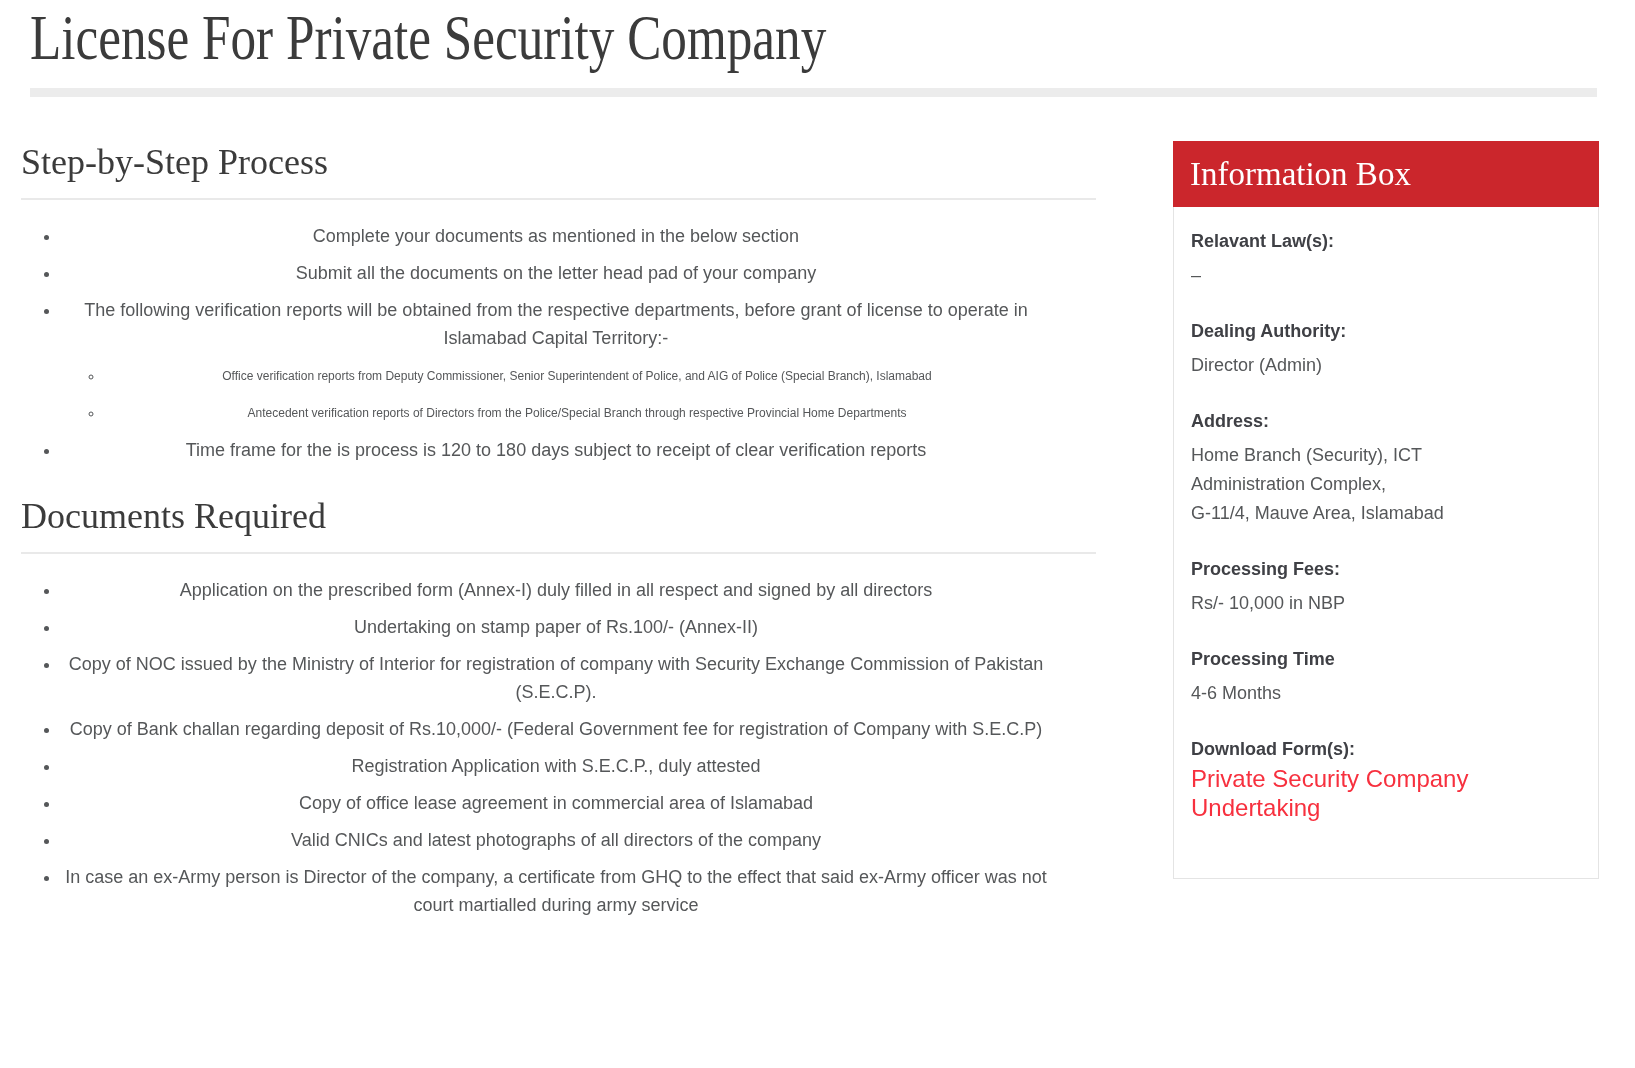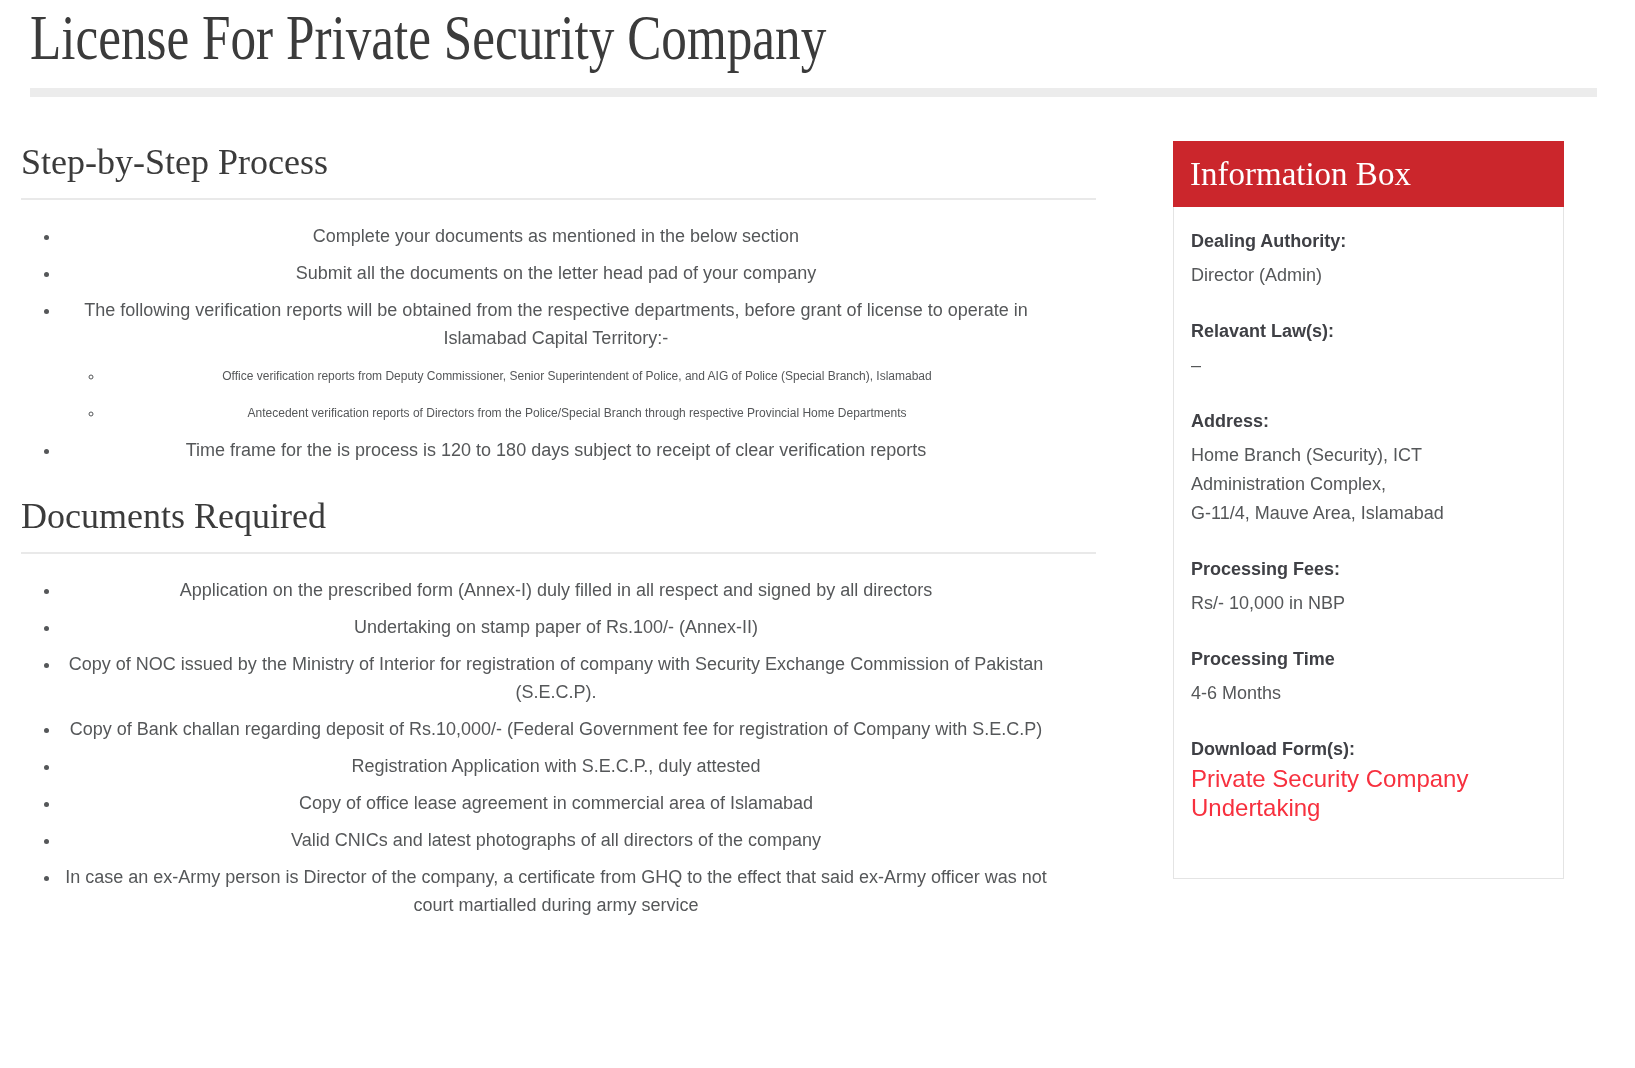--- a/index.html
+++ b/index.html
@@ -89,21 +89,21 @@
     margin-bottom: 9px;
   }
   ul.sub-bullets > li:last-child {
     margin-bottom: 0;
   }
 
   .sidebar {
     position: absolute;
     left: 1173px;
     top: 141px;
-    width: 391px;
+    width: 426px;
   }
   .info-header {
     box-sizing: border-box;
     background: var(--header-red, #cb262c);
     color: #ffffff;
     font-family: "Liberation Serif", serif;
     font-weight: 400;
     font-size: 33px;
     line-height: 38px;
     padding: 14px 17px;
@@ -178,30 +178,30 @@
     <li>In case an ex-Army person is Director of the company, a certificate from GHQ to the effect that said ex-Army officer was not court martialled during army service</li>
   </ul>
 
 </div>
 
 <aside class="sidebar">
   <div class="info-header">Information Box</div>
   <div class="info-body">
 
     <div class="info-group">
+      <div class="info-label">Relavant Law(s):</div>
+      <div class="info-value">–</div>
+    </div>
+
+    <div class="info-group">
       <div class="info-label">Dealing Authority:</div>
       <div class="info-value">Director (Admin)</div>
     </div>
 
     <div class="info-group">
-      <div class="info-label">Relavant Law(s):</div>
-      <div class="info-value">–</div>
-    </div>
-
-    <div class="info-group">
       <div class="info-label">Address:</div>
       <div class="info-value">Home Branch (Security), ICT<br>Administration Complex,<br>G-11/4, Mauve Area, Islamabad</div>
     </div>
 
 
     <div class="info-group">
       <div class="info-label">Processing Fees:</div>
       <div class="info-value">Rs/- 10,000 in NBP</div>
     </div>
 

